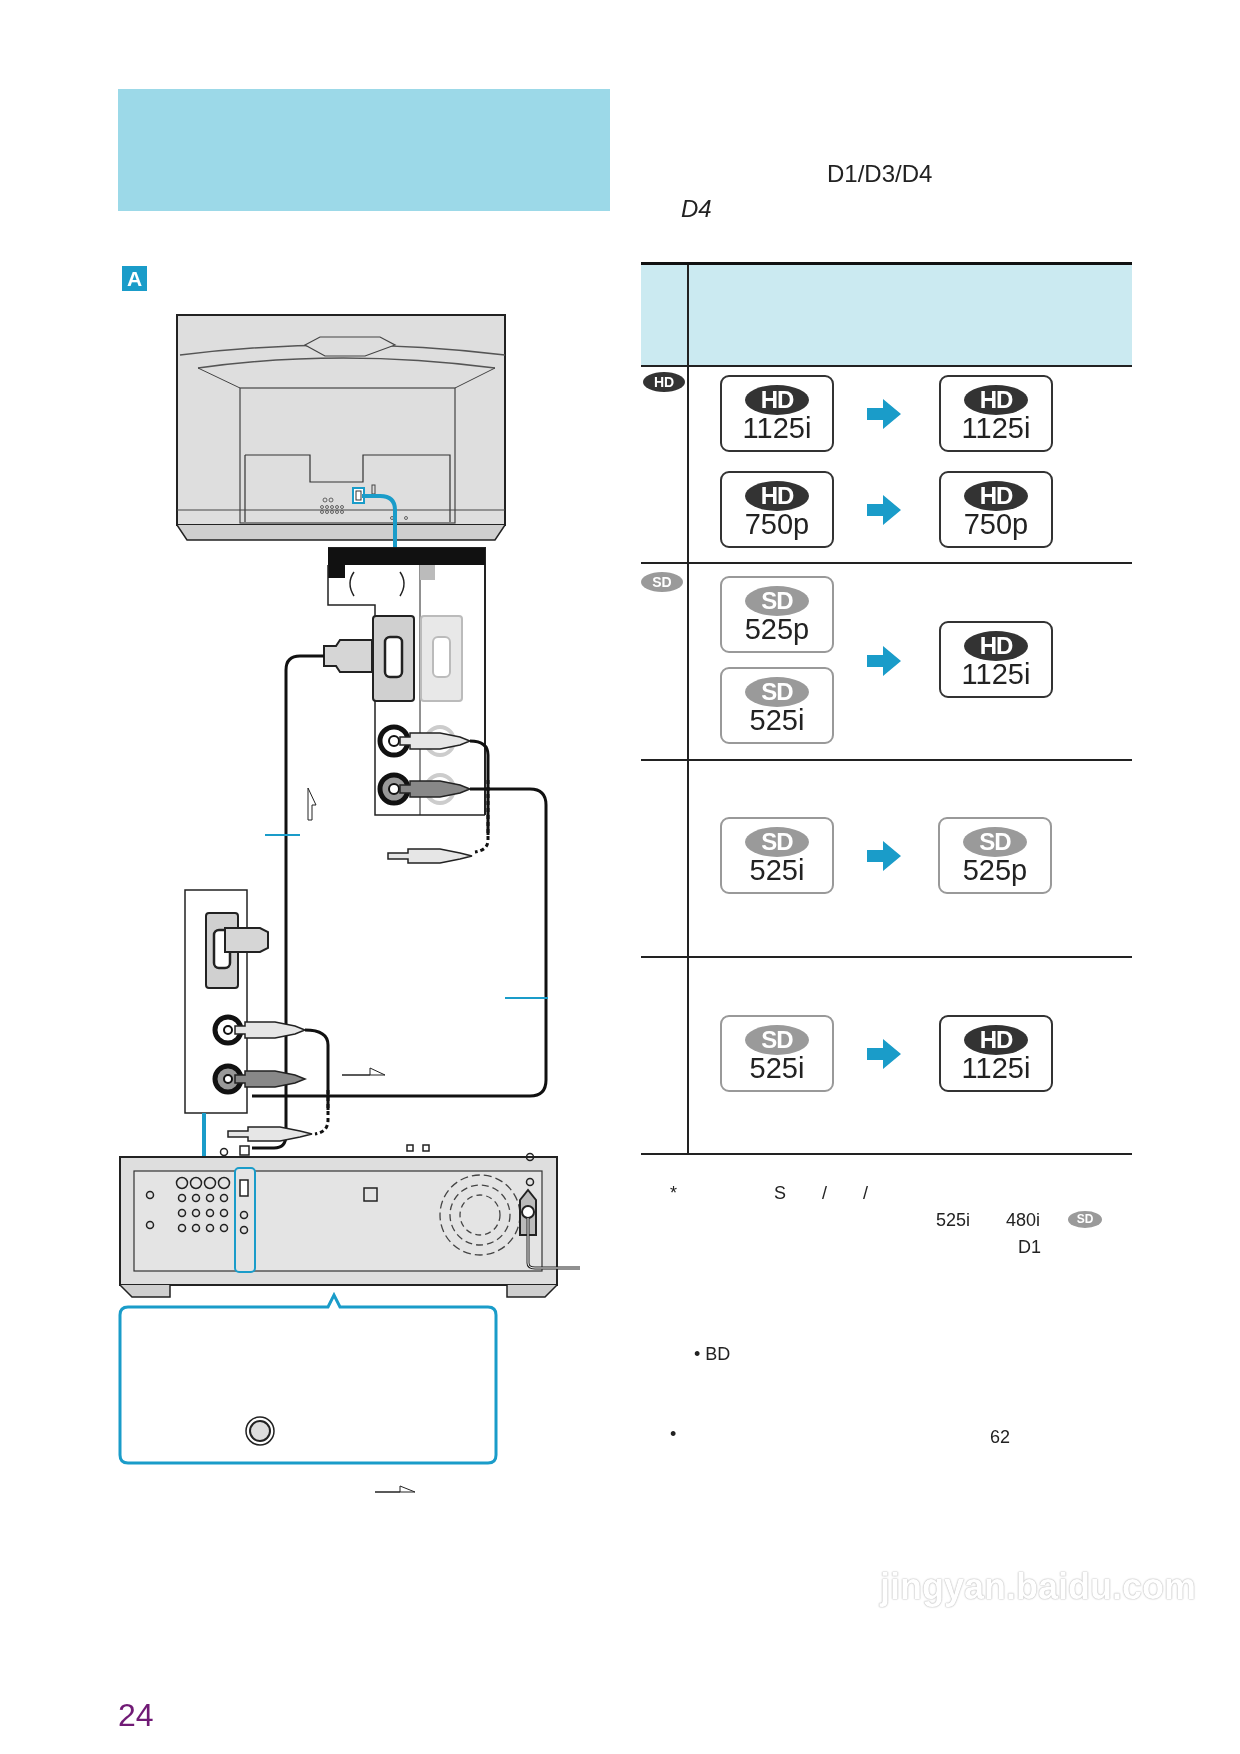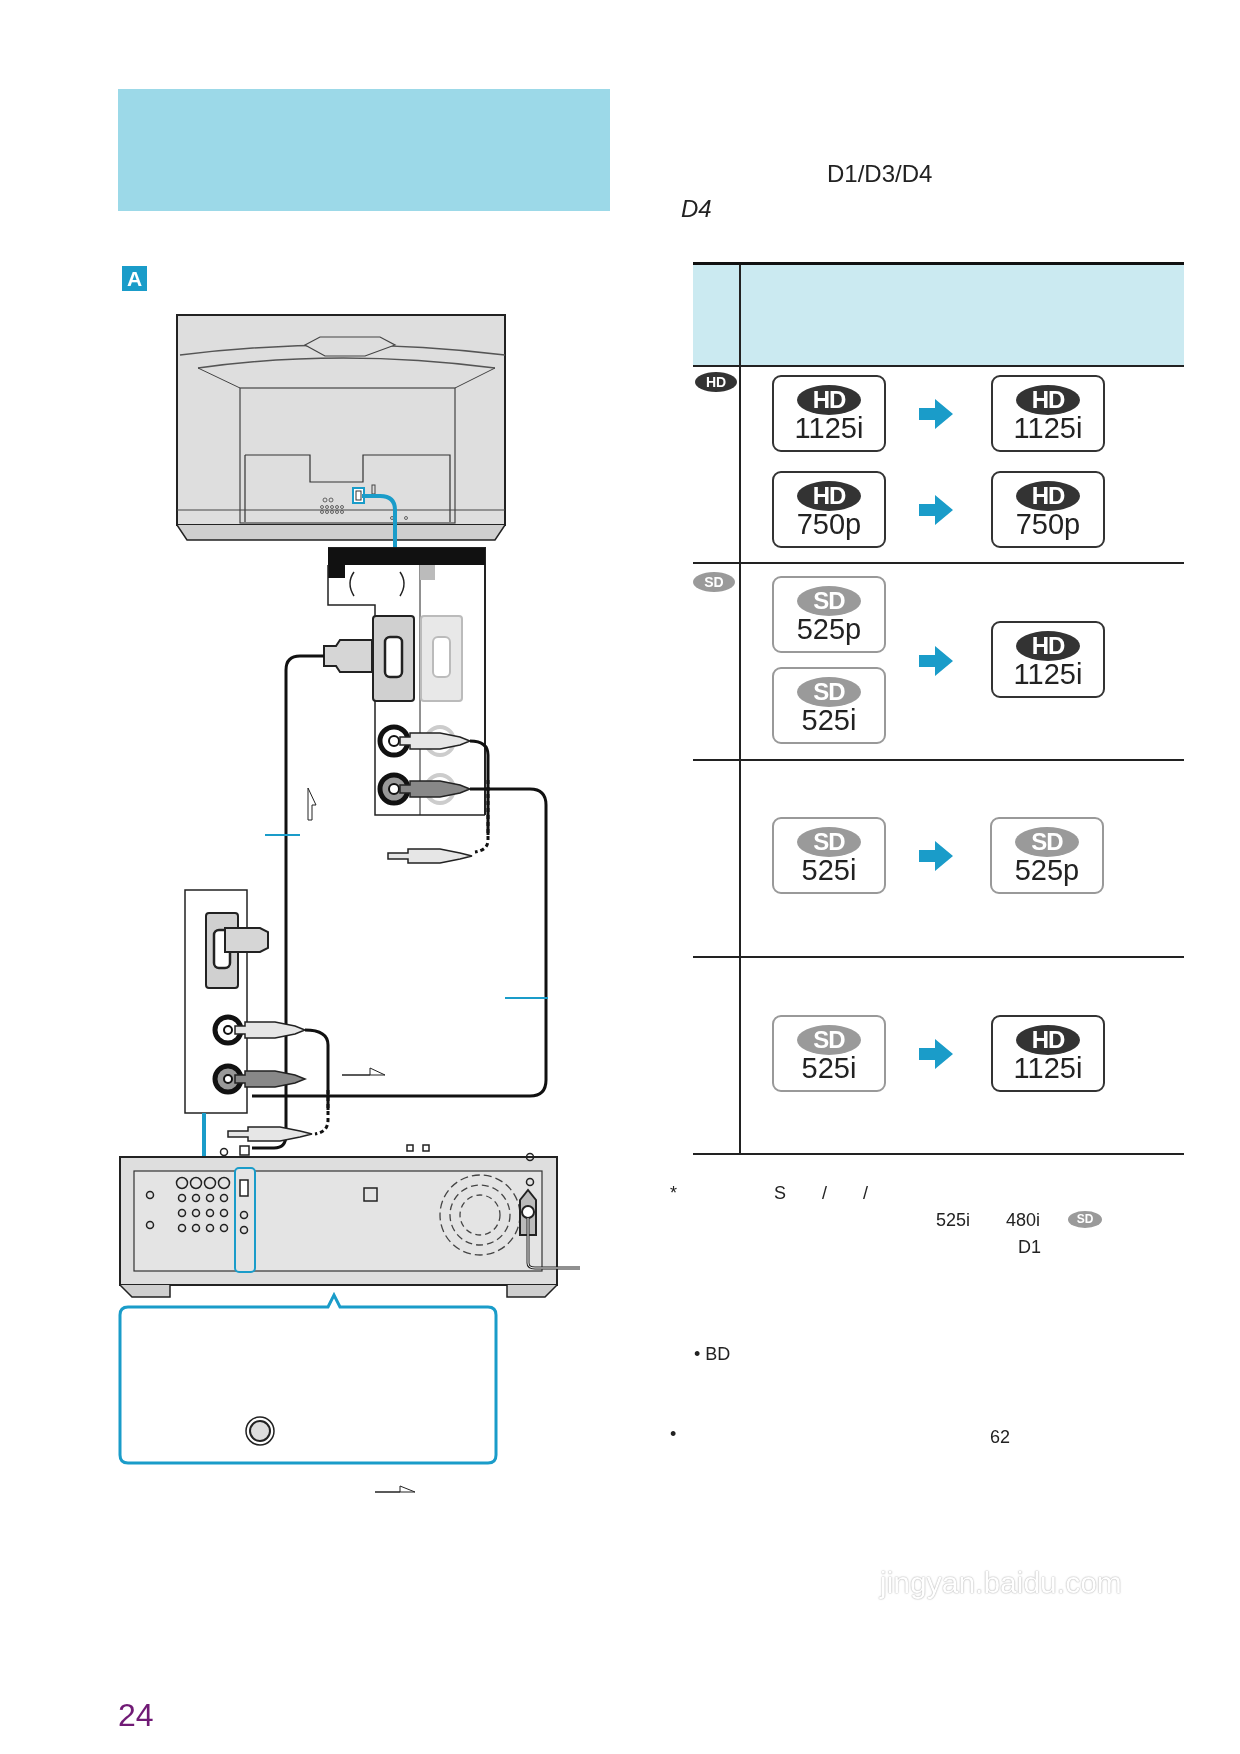--- a/index.html
+++ b/index.html
@@ -4,21 +4,21 @@
 <style>
   html, body { margin:0; padding:0; background:#ffffff; }
   body { width:1240px; height:1754px; position:relative; overflow:hidden;
          font-family:"Liberation Sans", "DejaVu Sans", sans-serif; color:#222; }
   .abs { position:absolute; }
   .hdr-box { left:118px; top:89px; width:492px; height:122px; background:#9cd9e8; }
   .intro { font-size:24px; color:#222;margin-top:36px; }
   .badge-A { left:122px; top:266px; width:25px; height:25px; background:#1a9cc9; color:#fff;
              font-size:21px; font-weight:bold; text-align:center; line-height:25px; }
   
-  .tbl { left:693px; top:262px; width:491px; height:641px; }
+  .tbl { left:641px; top:262px; width:491px; height:641px; }
   .tbl .top { position:absolute; left:0; top:0; width:491px; height:3px; background:#111; }
   .tbl .head { position:absolute; left:0; top:3px; width:491px; height:100px; background:#cbeaf1; }
   .tbl .hline { position:absolute; left:0; width:491px; height:2px; background:#222; }
   .tbl .vline { position:absolute; left:46px; top:3px; width:2px; height:890px; background:#222; }
   .res-box { position:absolute; width:114px; height:77px; border:2px solid #333; border-radius:9px;
              background:#fff; box-sizing:border-box; text-align:center; }
   .res-box.sd { border-color:#999; }
   .pill { display:inline-block; margin-top:8px; width:64px; height:30px; border-radius:50%;
           background:#333; color:#fff; font-weight:bold; font-size:24px; line-height:30px;
           font-family:"Liberation Sans", sans-serif; letter-spacing:-1px; }
@@ -27,21 +27,21 @@
   .arrow { position:absolute; width:34px; height:30px; }
   .row-tag { position:absolute; width:42px; height:20px; border-radius:50%; color:#fff;
              font-weight:bold; font-size:14px; line-height:20px; text-align:center; }
   .row-tag.hd { background:#333; }
   .row-tag.sd { background:#9a9a9a; }
   .note { font-size:18px; color:#222; }
   .page-num { left:118px; top:1697px; font-size:32px; color:#701a75; }
   .watermark { left:880px; top:1570px; color:#fff; opacity:0.95; }
   .wm-main { font-size:64px; font-weight:bold; color:#fff;
              text-shadow:0 0 2px #bbb, 0 0 1px #999; letter-spacing:2px; }
-  .wm-sub { font-size:30px; font-weight:normal; color:#fff;
+  .wm-sub { font-size:36px; font-weight:bold; color:#fff;
             text-shadow:0 0 2px #bbb, 0 0 1px #999; margin-top:-4px; }
 </style>
 </head>
 <body>
 
 <div class="abs hdr-box"></div>
 
 <div class="abs intro" style="left:827px; top:124px;">D1/D3/D4</div>
 <div class="abs intro" style="left:681px; top:159px;font-style:italic;">D4</div>
 

